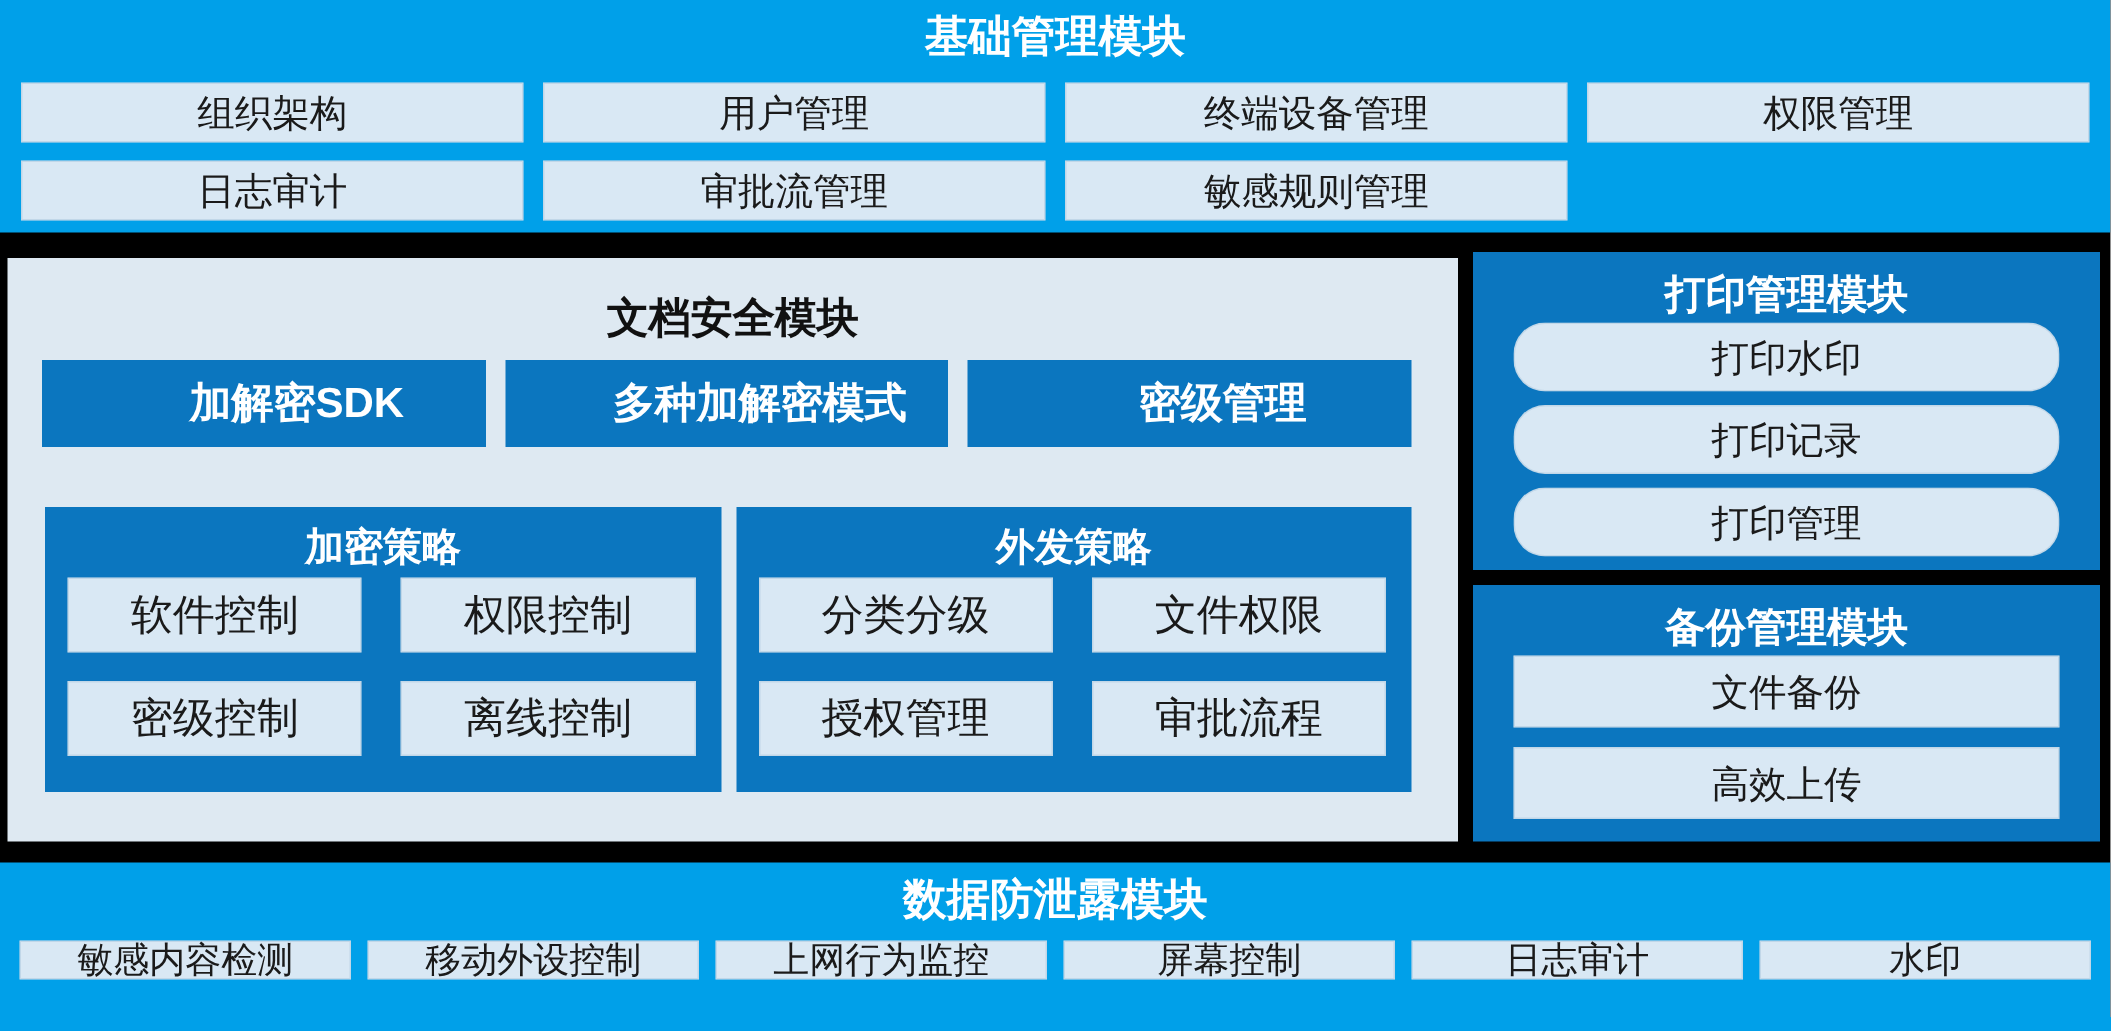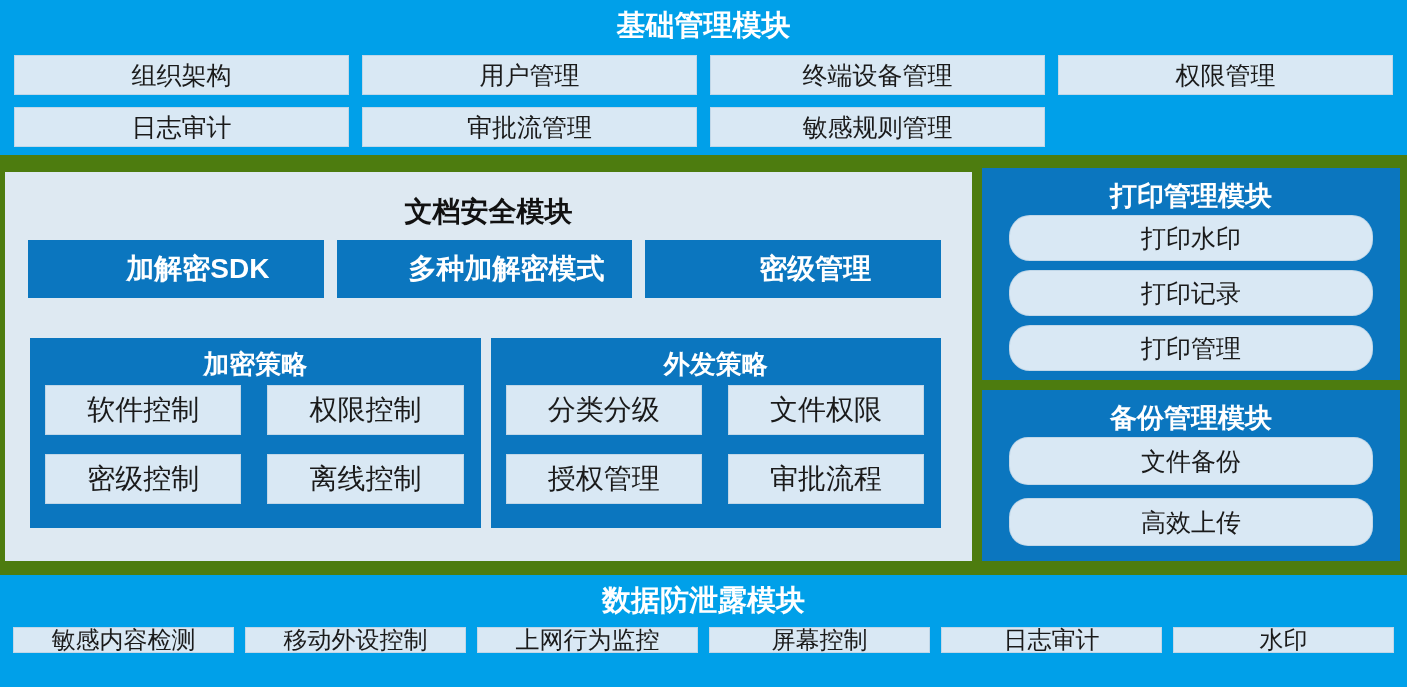--- a/index.html
+++ b/index.html
@@ -1,17 +1,17 @@
 <!DOCTYPE html>
 <html style="--cyan: #00a0e9; --blue: #0b76bf; --light: #d9e8f4; --panel: #dee9f2; --ink: #1a1a1a;"><head>
 <meta charset="utf-8">
 <style>
   html,body{margin:0;padding:0;background:#fff;}
   .stage{
-    position:relative;width:1407px;height:687px;background:#4d7c0f;
+    position:relative;width:1407px;height:687px;background:#000000;
     font-family:"Liberation Sans",sans-serif;color:#1a1a1a;overflow:hidden;
   }
   .stage *{box-sizing:border-box;white-space:nowrap;}
 
   
   .band{position:absolute;left:0;width:1407px;background:var(--cyan);}
   .band.top{top:0;height:155px;}
   .band.bottom{top:575px;height:112px;}
   .band-title{
     text-align:center;padding-top:7px;font-size:29px;font-weight:bold;color:#fff;line-height:1.25;
@@ -57,21 +57,21 @@
   .side-panel.backup{top:390px;height:171px;}
   .side-title{text-align:center;padding-top:10px;font-size:27px;font-weight:bold;color:#fff;}
   .side-stack{position:absolute;left:27px;right:27px;top:47px;display:flex;flex-direction:column;}
   .side-panel.print .side-stack{gap:9px;}
   .side-panel.backup .side-stack{gap:13px;}
   .btn-side{
     background:var(--light);border:1px solid rgba(140,175,205,.30);
     display:flex;align-items:center;justify-content:center;font-size:25px;color:var(--ink);
   }
   .side-panel.print .btn-side{height:46px;border-radius:21px;}
-  .side-panel.backup .btn-side{height:48px;border-radius:19px;}
+  .side-panel.backup .btn-side{height:48px;}
 </style>
 </head>
 <body>
 
 <div class="stage">
 
   <section class="band top">
     <div class="band-title">基础管理模块</div>
     <div class="top-grid">
       <div class="btn-light">组织架构</div>

